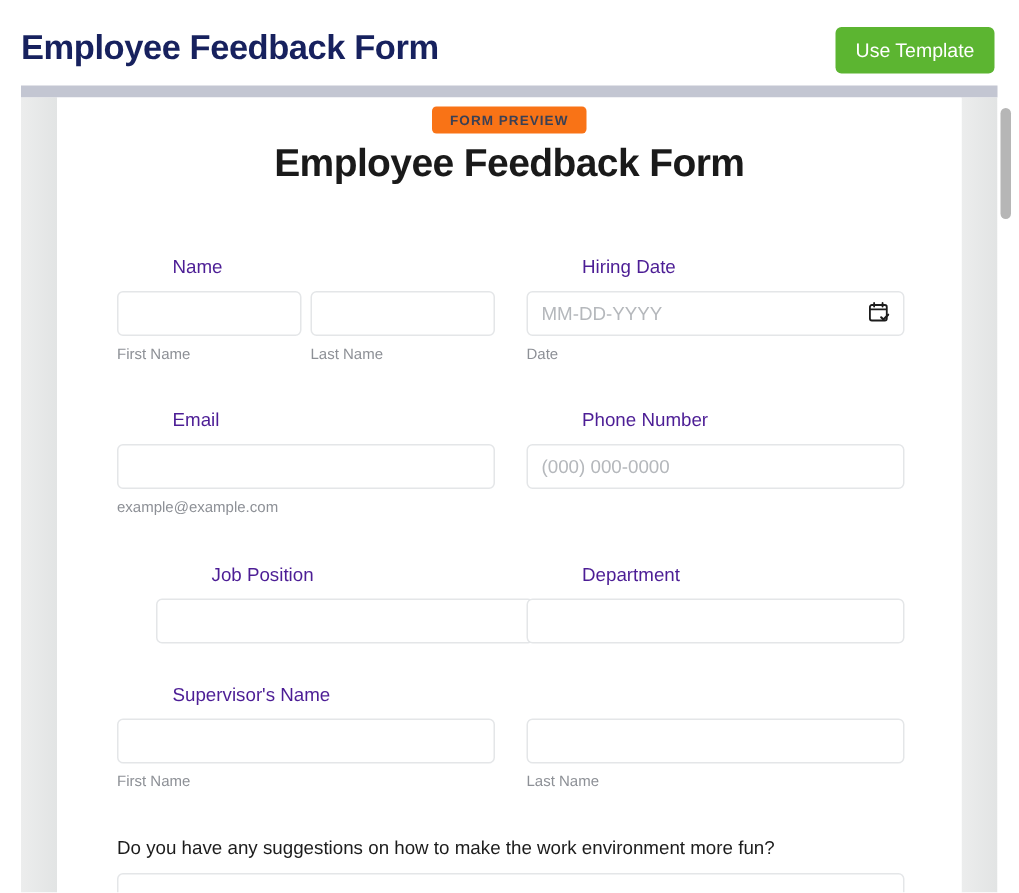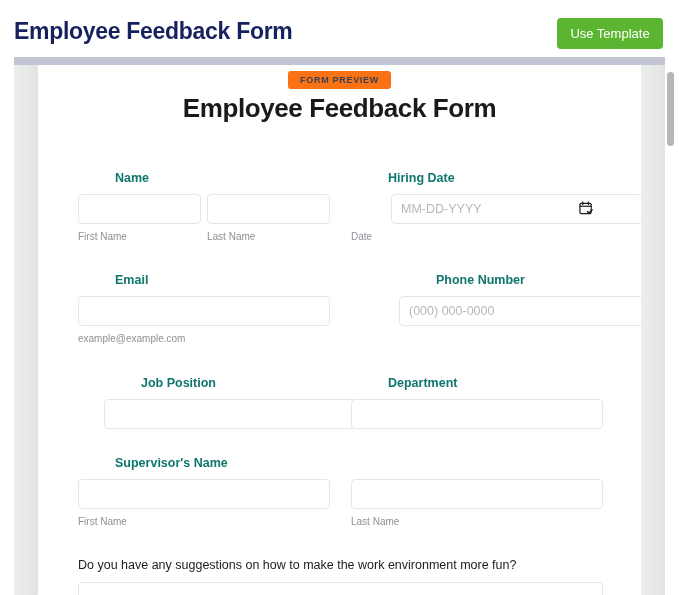--- a/index.html
+++ b/index.html
@@ -127,22 +127,22 @@
     left: 0; top: 98px;
     width: 603px;
   }
 
   .field {
     position: absolute;
   }
 
   .field-label {
     font-size: 12.5px;
-    font-weight: bold;
-    color: #0f766e;
+    font-weight: normal;
+    color: #4c1d95;
     margin-bottom: 9px;
     white-space: nowrap;
     padding-left: 37px;
   }
 
   .inputs-row {
     display: flex;
     gap: 6px;
   }
 
@@ -247,41 +247,41 @@
         </div>
         <div class="sub-row">
           <div class="sub-label" style="width:123px;">First Name</div>
           <div class="sub-label" style="width:123px;">Last Name</div>
         </div>
       </div>
 
       <div class="field" style="left:313px; top:8px; width:252px;">
         <div class="field-label">Hiring Date</div>
         <div class="date-wrap">
-          <input class="text-input" style="width: 252px; padding-right: 30px; margin-left: 40px;" type="text" placeholder="MM-DD-YYYY">
+          <input class="text-input" style="width: 252px; padding-right: 30px;" type="text" placeholder="MM-DD-YYYY">
           <span class="calendar-icon">
             <svg width="15" height="15" viewBox="0 0 16 16" fill="none" xmlns="http://www.w3.org/2000/svg">
               <rect x="1" y="2.5" width="12" height="11" rx="1.4" stroke="#1c1c1c" stroke-width="1.3" fill="none"></rect>
               <line x1="1" y1="5.6" x2="13" y2="5.6" stroke="#1c1c1c" stroke-width="1.3"></line>
               <line x1="4" y1="1" x2="4" y2="3.6" stroke="#1c1c1c" stroke-width="1.3" stroke-linecap="round"></line>
               <line x1="10" y1="1" x2="10" y2="3.6" stroke="#1c1c1c" stroke-width="1.3" stroke-linecap="round"></line>
               <path d="M9 11.2 L10.6 12.8 L14 9.4" stroke="#1c1c1c" stroke-width="1.5" fill="none" stroke-linecap="round" stroke-linejoin="round"></path>
             </svg>
           </span>
         </div>
         <div class="hint">Date</div>
       </div>
 
       <div class="field" style="left:40px; top:110px; width:252px;">
         <div class="field-label">Email</div>
         <input class="text-input" style="width: 252px;" type="text" placeholder="">
         <div class="hint">example@example.com</div>
       </div>
 
-      <div class="field" style="left:313px; top:110px; width:252px;margin-left:48px;">
+      <div class="field" style="left:313px; top:110px; width:252px;">
         <div class="field-label">Phone Number</div>
         <input class="text-input" style="width: 252px;" type="text" placeholder="(000) 000-0000">
       </div>
 
       <div class="field" style="left:40px; top:213px; width:252px;margin-left:26px;">
         <div class="field-label">Job Position</div>
         <input class="text-input" style="width: 252px;" type="text" placeholder="">
       </div>
 
       <div class="field" style="left:313px; top:213px; width:252px;">

